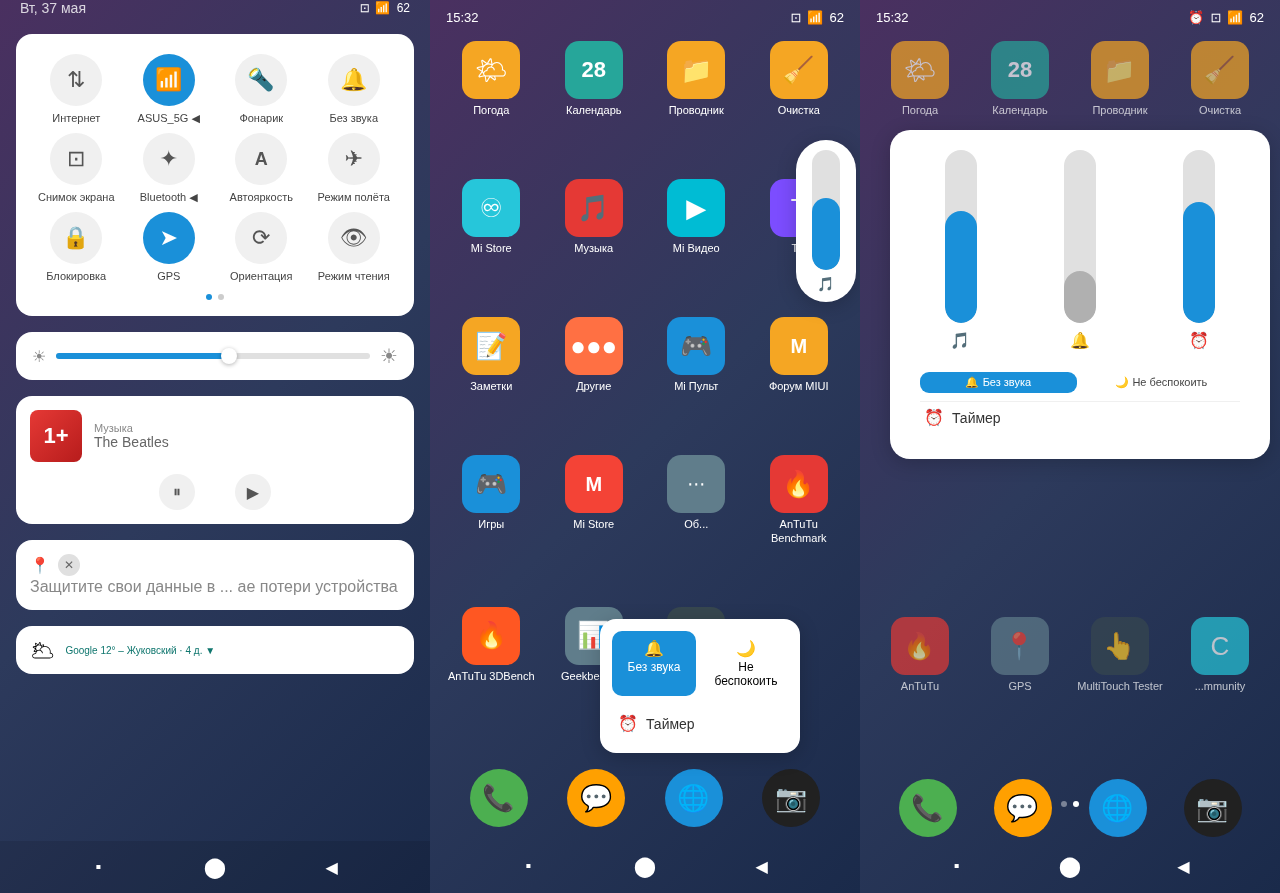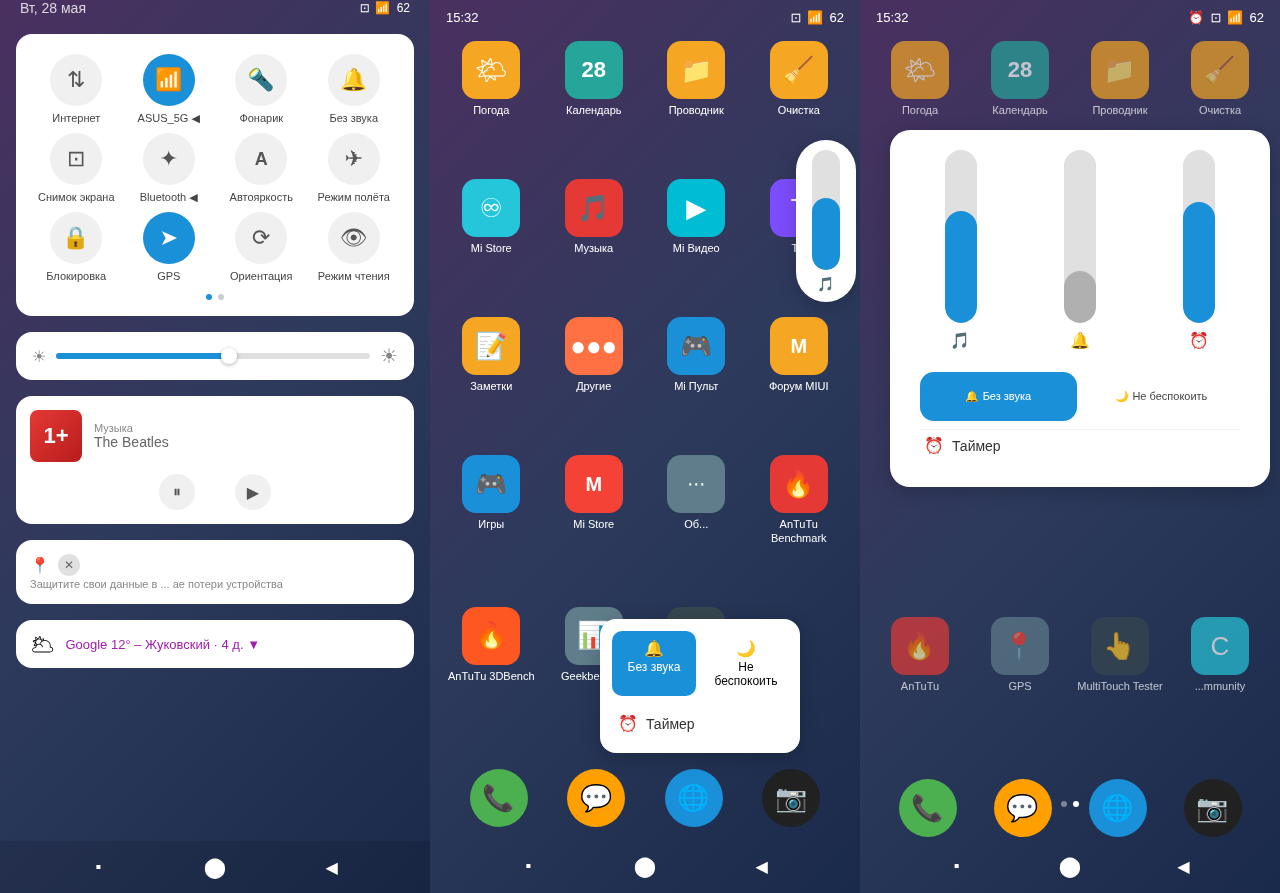--- a/index.html
+++ b/index.html
@@ -268,43 +268,43 @@
     }
 
     .find-body {
       font-size: 14px;
       font-weight: 600;
       color: #222;
       margin-top: 4px;
     }
 
     .find-desc {
-      font-size: 11px;
+      font-size: 16px;
       color: #888;
       margin-top: 2px;
     }
 
     
     .google-card {
       background: white;
       border-radius: 16px;
       margin: 8px 16px;
       padding: 12px 14px;
       display: flex;
       align-items: center;
       gap: 10px;
     }
 
     .google-weather-icon {
       font-size: 20px;
     }
 
     .google-text {
-      font-size: 13px;
-      color: #a21caf;
+      font-size: 10px;
+      color: #0f766e;
       flex: 1;
     }
 
     
     .bottom-nav-left {
       position: absolute;
       bottom: 0;
       left: 0;
       right: 0;
       display: flex;
@@ -615,22 +615,22 @@
     }
 
     .sound-options-right {
       display: flex;
       gap: 6px;
       margin-bottom: 8px;
     }
 
     .sound-opt-right {
       flex: 1;
-      padding: 18px 4px;
-      border-radius: 14px;
+      padding: 4px 4px;
+      border-radius: 9px;
       text-align: center;
       font-size: 11px;
       color: #444;
     }
 
     .sound-opt-right.active {
       background: #1a90d9;
       color: white;
     }
 
@@ -649,21 +649,21 @@
       gap: 14px 8px;
       padding: 10px 14px;
     }
 
   </style>
 </head>
 <body>
 
 <div class="left-panel">
   <div class="date-line">
-    <span>Вт, 28 мая</span>
+    <span>Вт, 37 мая</span>
     <div class="status-icons-left">
       <span>⊡</span>
       <span>📶</span>
       <span>62</span>
     </div>
   </div>
 
   <div class="quick-settings">
     <div class="qs-grid">
 

